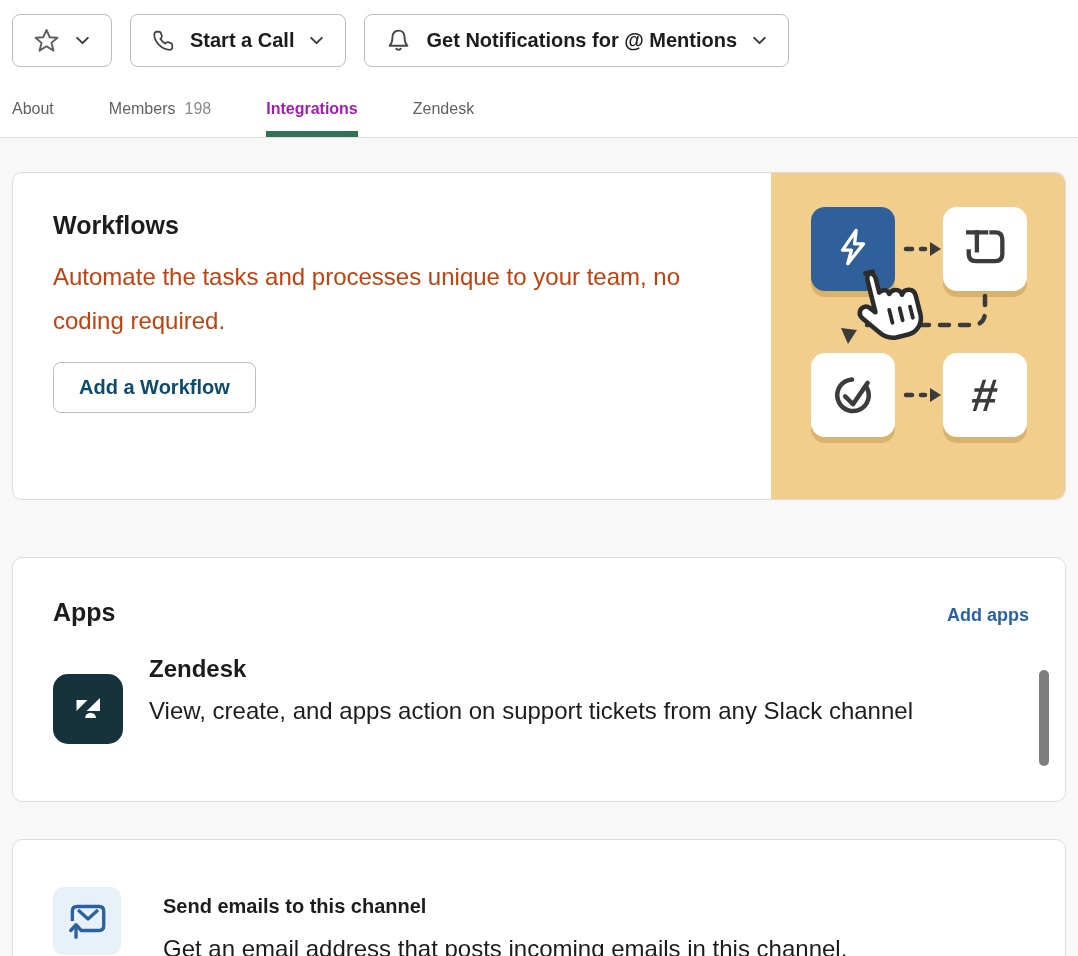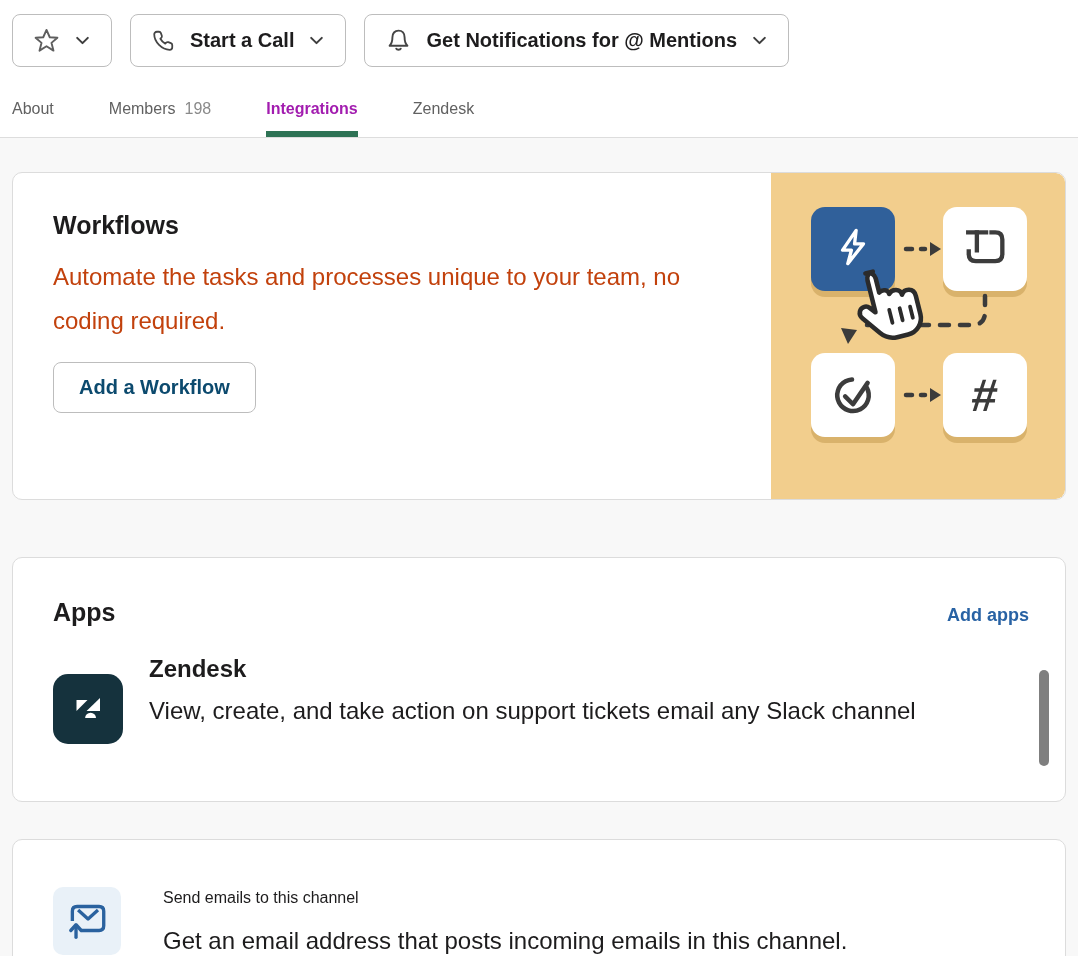--- a/index.html
+++ b/index.html
@@ -84,21 +84,21 @@
     width:10px; height:96px; background:#7f7f7f; border-radius:5px; cursor:pointer;
   }
 
   
   .card.email { height:158px; display:flex; align-items:flex-start; gap:42px; padding:42px 40px 0 40px; cursor:pointer; }
   .email-icon-tile {
     flex:none; width:68px; height:68px; margin-top:5px;
     background:#e9f1f8; border-radius:10px;
     display:flex; align-items:center; justify-content:center;
   }
-  .email-name { font-size:16px; font-weight:400; line-height:32px; }
+  .email-name { font-size:20px; font-weight:700; line-height:32px;margin-top:8px; }
   .email-desc { margin-top:10px; font-size:24px; line-height:34px; color:#1d1c1d; }
 </style>
 </head>
 <body>
 
 <div class="header">
   <div class="toolbar">
 
     <button class="tbtn">
       <span>
@@ -230,21 +230,21 @@
     <div class="app-row">
       <div class="app-icon">
         <svg width="46" height="46" viewBox="0 0 48 48" fill="#ffffff">
           <path d="M12 14.5 L23.5 14.5 L12 26 Z"></path>
           <path d="M36.5 12.5 L36.5 26 L22.5 26 Z"></path>
           <path d="M21 33.5 A 5.7 5.7 0 0 1 32.4 33.5 Z"></path>
         </svg>
       </div>
       <div>
         <div class="app-name">Zendesk</div>
-        <div class="app-desc">View, create, and take action on support tickets email any Slack channel</div>
+        <div class="app-desc">View, create, and apps action on support tickets from any Slack channel</div>
       </div>
     </div>
 
     <div class="scrollbar"></div>
   </div>
 
   <div class="card email">
     <div class="email-icon-tile">
       <span>
         <svg width="46" height="46" viewBox="0 0 44 44" fill="none" stroke="#2a629f" stroke-width="3.2" stroke-linejoin="round">

